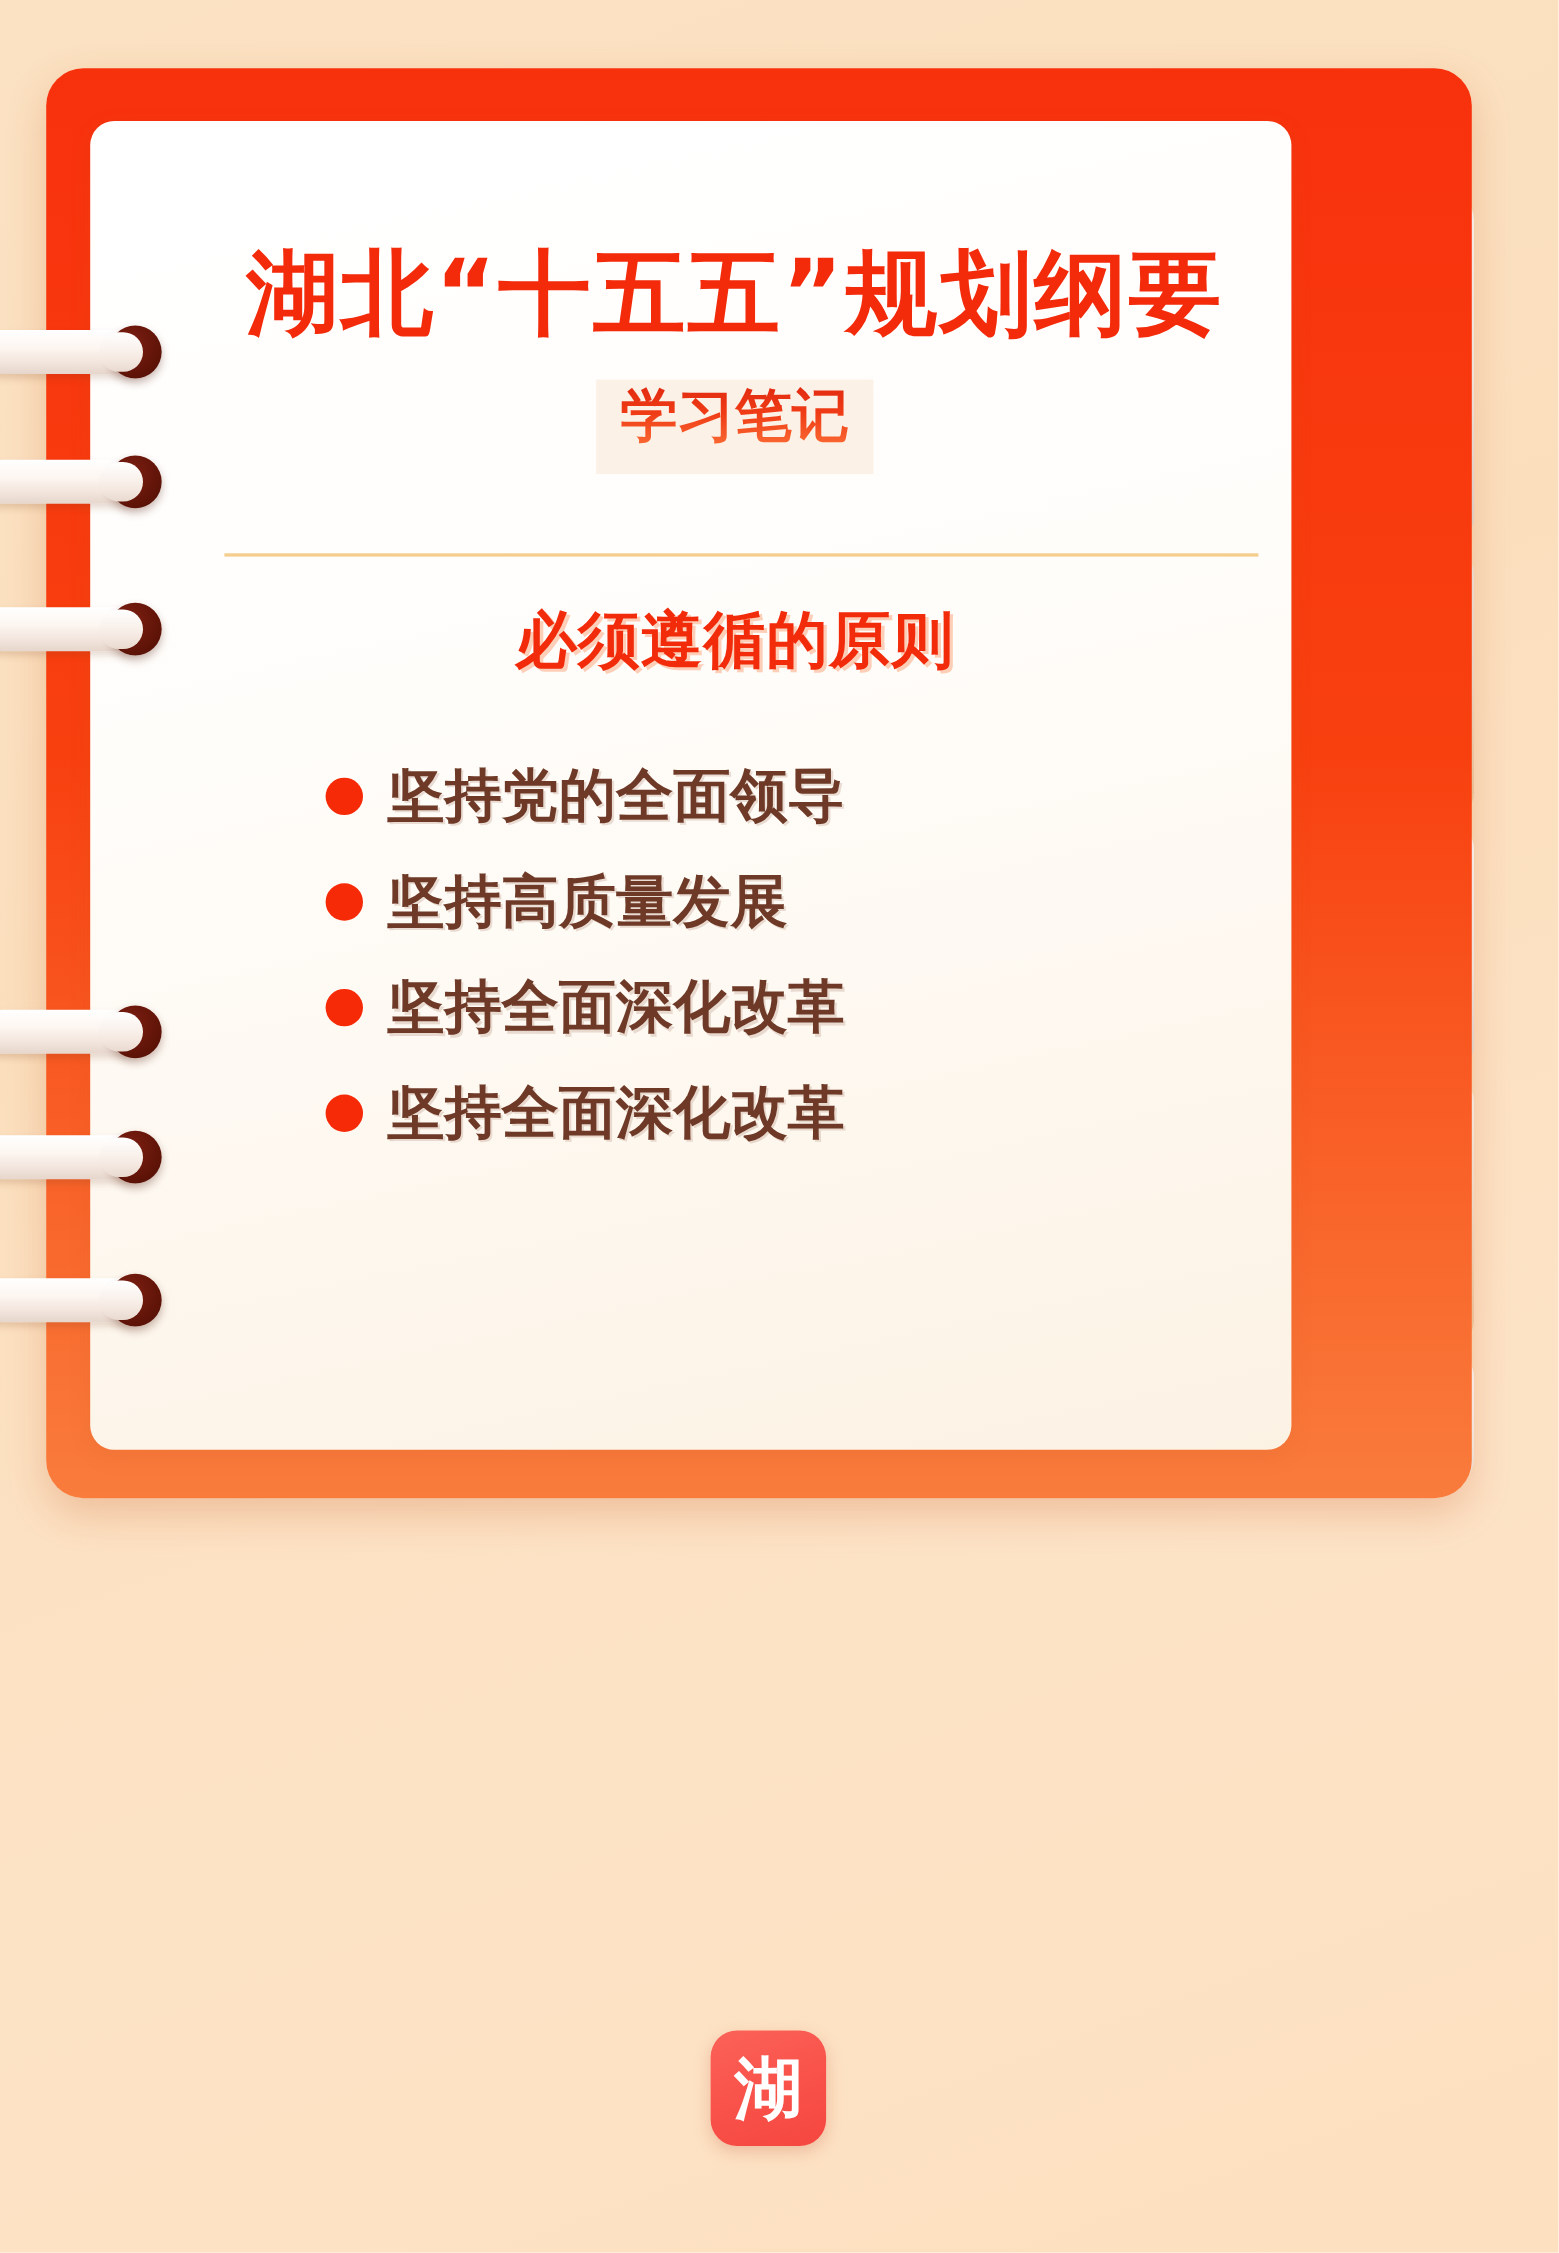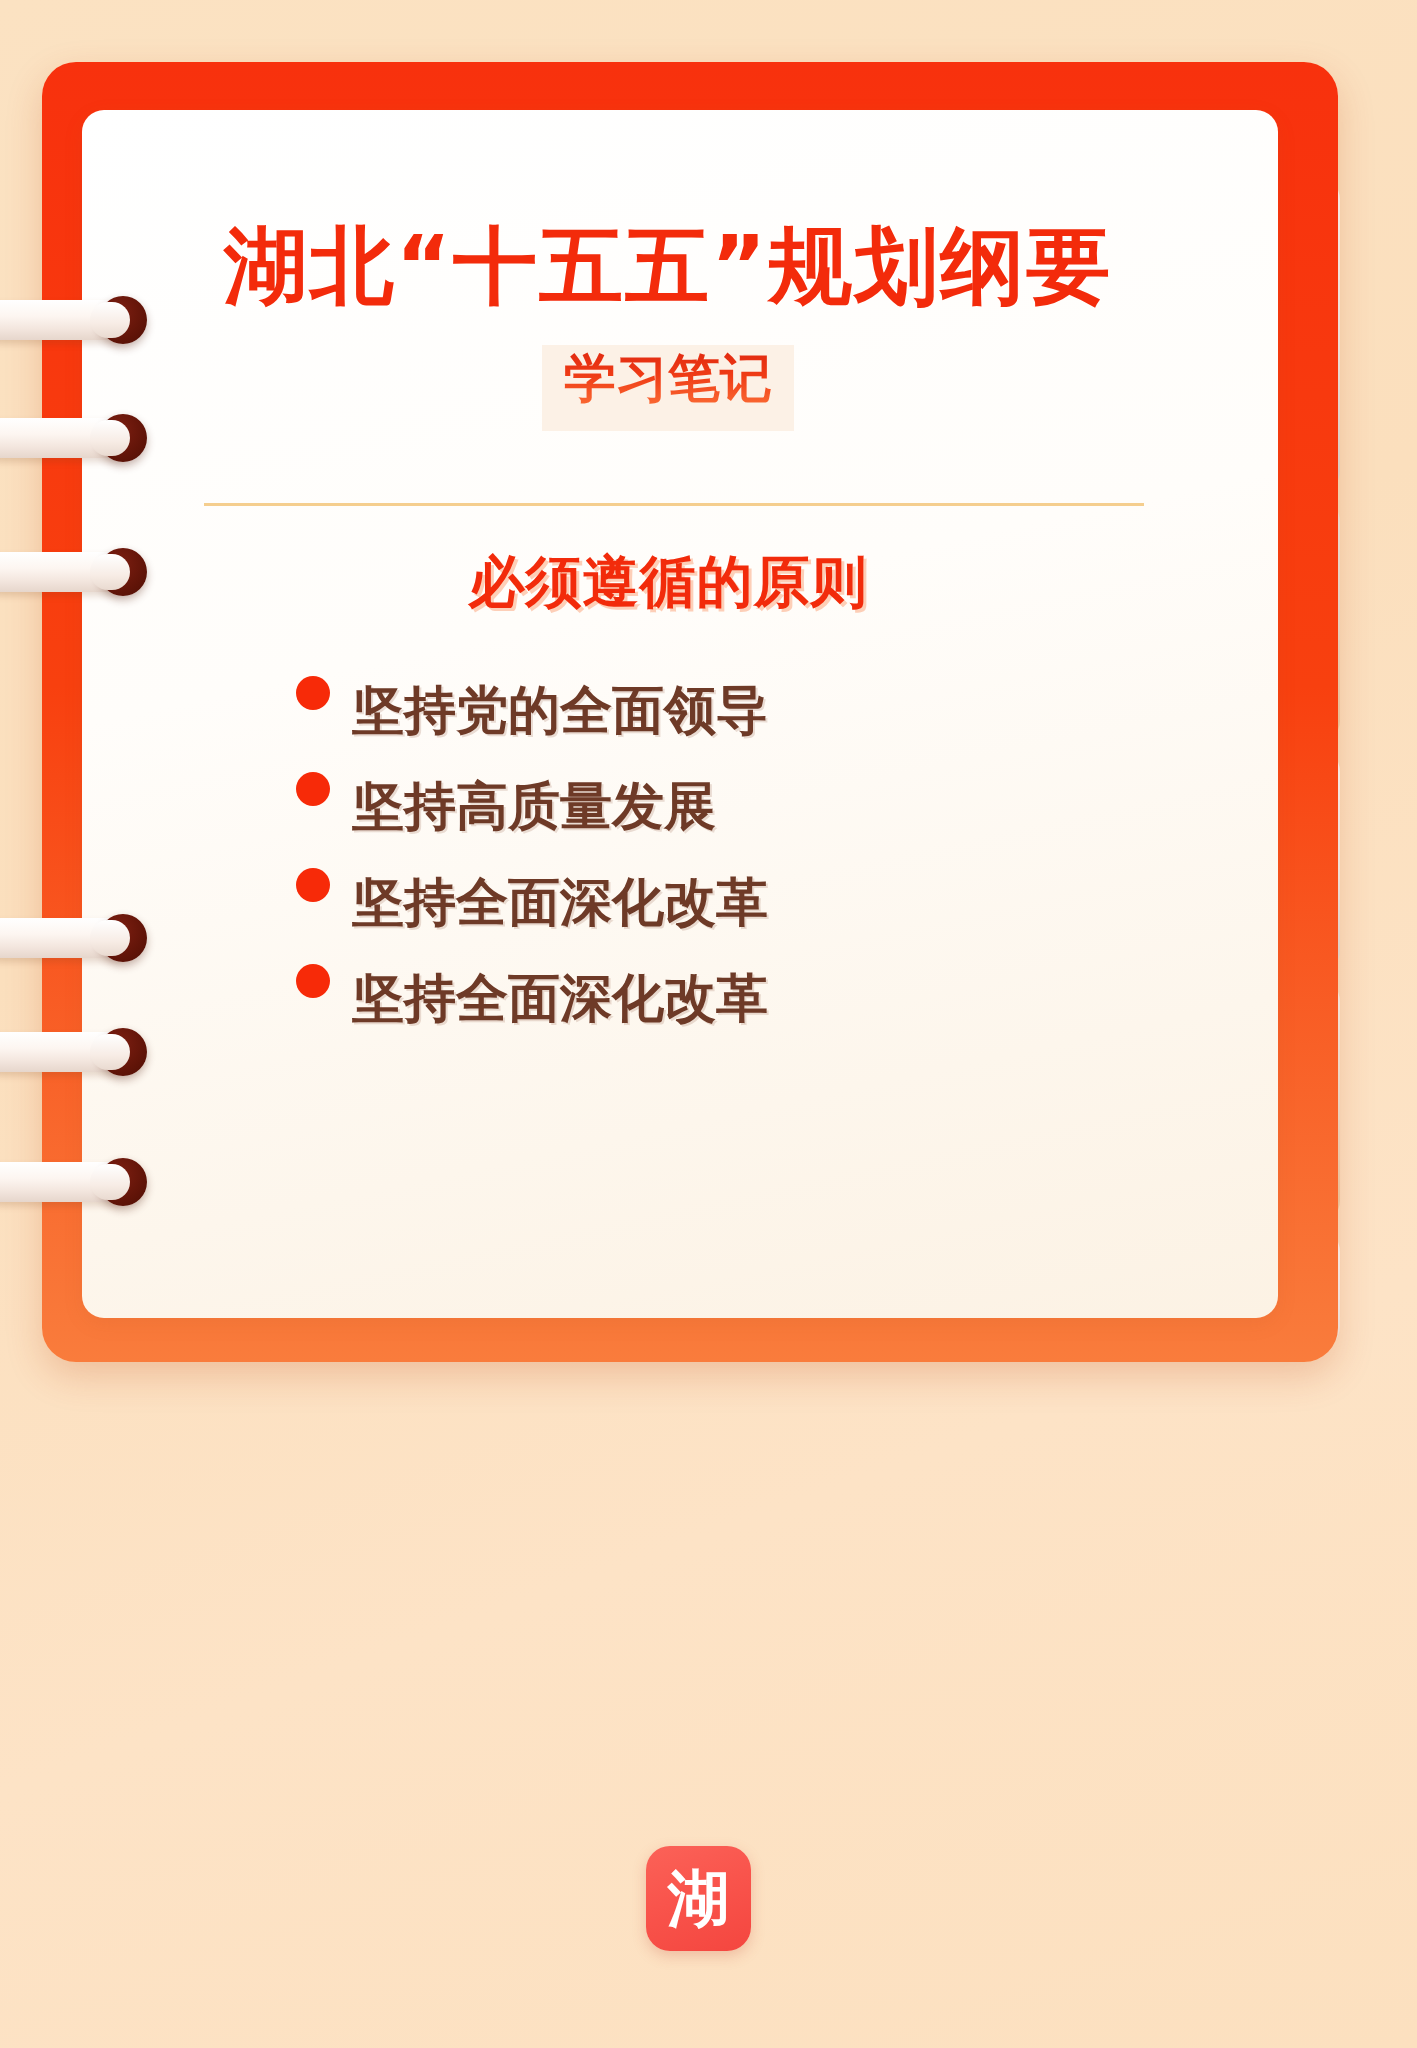--- a/index.html
+++ b/index.html
@@ -61,21 +61,21 @@
   .tab.t4 { top: 802px; height: 250px;
     background: linear-gradient(180deg, #fdfbf8 0%, #f3e6d5 50%, #f0c79a 100%); }
   .tab.t5 { top: 1052px; height: 126px;
     background: linear-gradient(180deg, #ffffff 0%, #faf7f3 60%, #efe9e2 100%); }
 
   
   .page {
     position: absolute;
     left: 40px;
     top: 48px;
-    width: 1196px;
+    width: 1092px;
     height: 1208px;
     border-radius: 22px;
     background: linear-gradient(168deg, #ffffff 0%, #fffdfa 42%, #fdf6ec 78%, #fcf2e4 100%);
     box-shadow: 0 6px 20px rgba(170, 90, 40, 0.10);
     overflow: hidden;
     text-decoration: underline;
   }
 
   
   .rings { position: absolute; left: 0; top: 0; width: 200px; height: 1400px; }
@@ -188,21 +188,21 @@
   }
 
   .bullets {
     position: absolute;
     left: 214px;
     top: 566px;
     width: 940px;
   }
   .bullet-row {
     display: flex;
-    align-items: flex-start;
+    align-items: center;
     height: 96px;
   }
   .dot {
     width: 34px;
     height: 34px;
     border-radius: 50%;
     background: #f72a08;
     flex: 0 0 auto;
     margin-right: 22px;
   }

